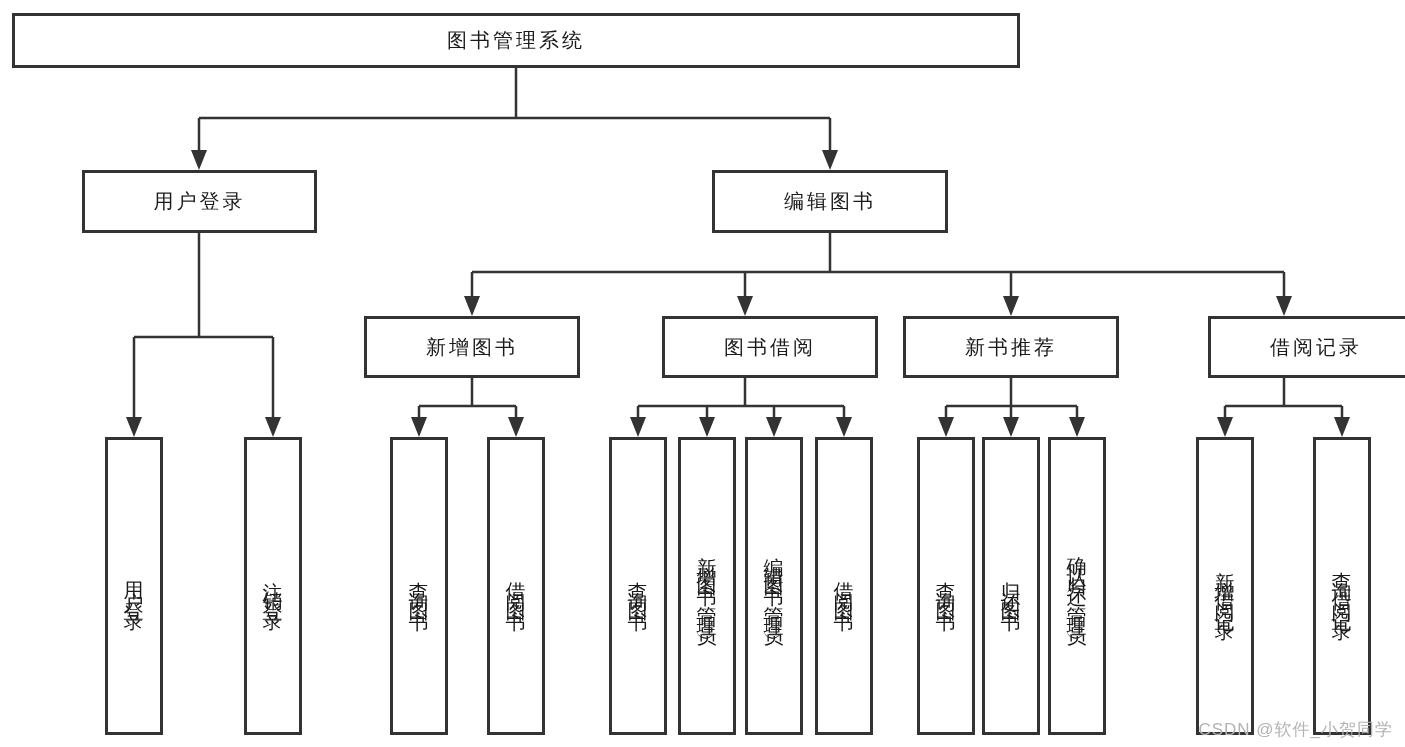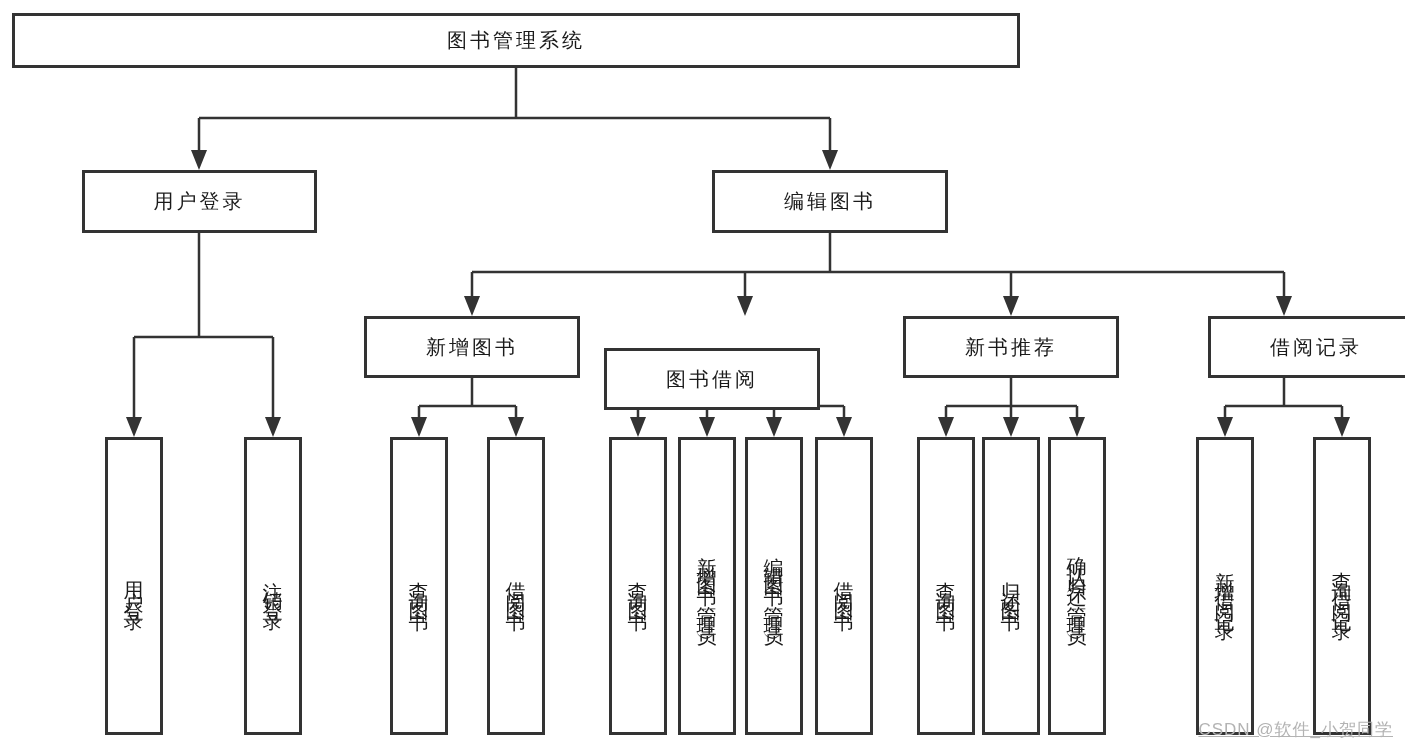--- a/index.html
+++ b/index.html
@@ -55,21 +55,20 @@
     letter-spacing: 10px;
     line-height: 1;
   }
   .watermark {
     position: absolute;
     right: 12px;
     bottom: 6px;
     font-size: 17px;
     color: #b3b3b3;
     letter-spacing: 1px;
-    text-decoration: underline;
   }
 </style>
 </head>
 <body>
 
 <div class="canvas">
 
   <svg class="connectors" viewBox="0 0 1405 747" xmlns="http://www.w3.org/2000/svg">
 
     <path d="M516 68 V118 M199 118 H830 M199 118 V152 M830 118 V152" stroke="#333333" stroke-width="2.5" fill="none"></path>
@@ -107,21 +106,21 @@
     <polygon points="1217,417 1233,417 1225,437" fill="#333333"></polygon>
     <polygon points="1334,417 1350,417 1342,437" fill="#333333"></polygon>
   </svg>
 
   <div class="node" style="left:12px; top:13px; width:1008px; height:55px;">图书管理系统</div>
 
   <div class="node" style="left:82px; top:170px; width:235px; height:63px;">用户登录</div>
   <div class="node" style="left:712px; top:170px; width:236px; height:63px;">编辑图书</div>
 
   <div class="node" style="left:364px; top:316px; width:216px; height:62px;">新增图书</div>
-  <div class="node" style="left:604px; top:316px; width:216px; height:62px;margin-top:32px;">图书借阅</div>
+  <div class="node" style="left:662px; top:316px; width:216px; height:62px;">图书借阅</div>
   <div class="node" style="left:903px; top:316px; width:216px; height:62px;">新书推荐</div>
   <div class="node" style="left:1176px; top:316px; width:216px; height:62px;margin-left:32px;">借阅记录</div>
 
   <div class="vnode" style="left:105px;">
     <span>用户登录</span>
   </div>
   <div class="vnode" style="left:244px;">
     <span>注销登录</span>
   </div>
 

